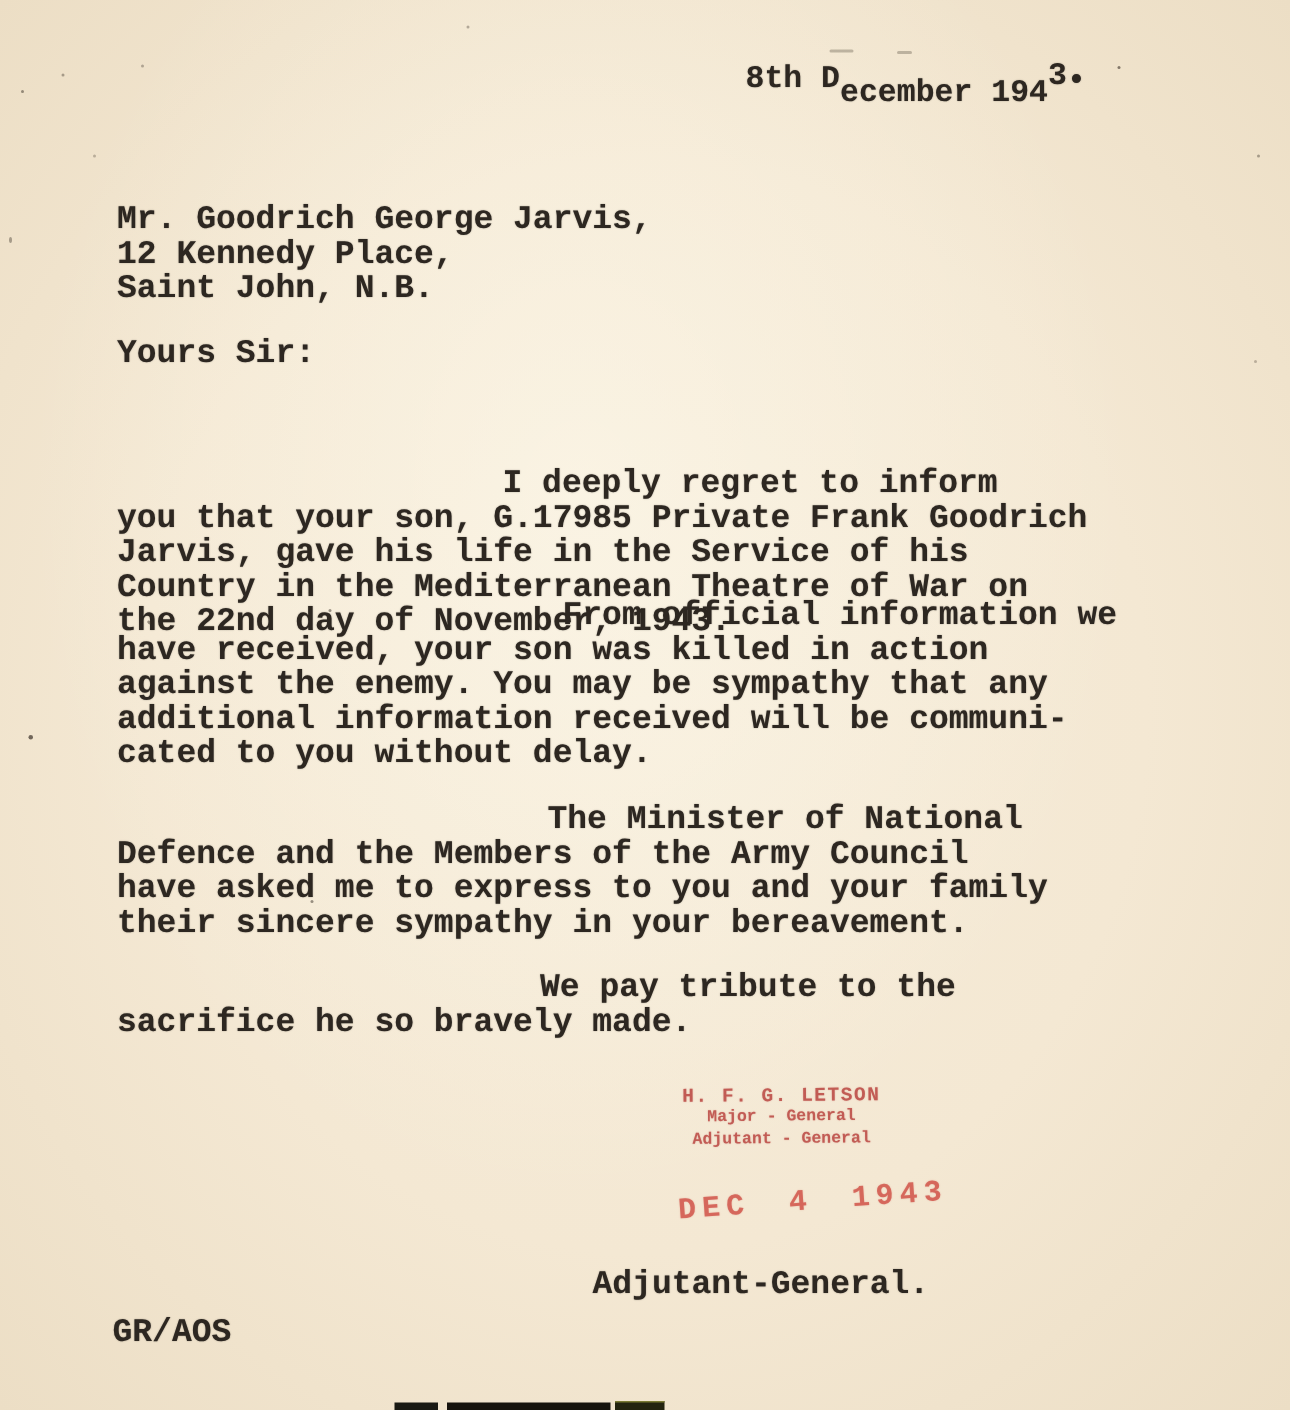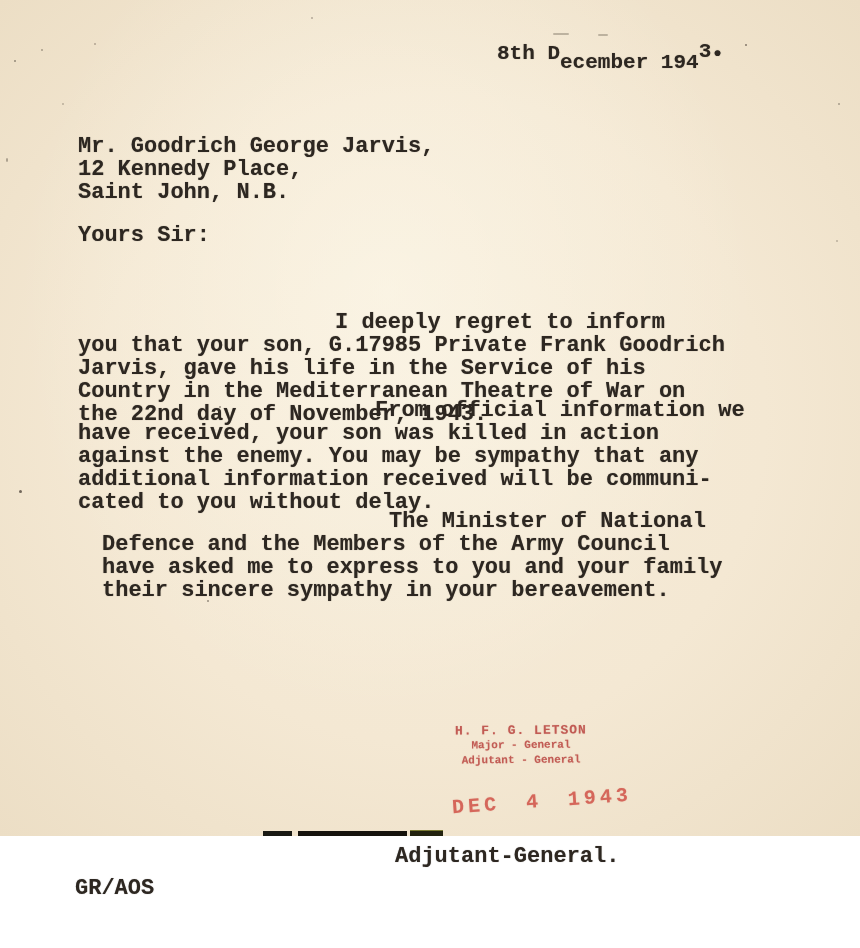--- a/index.html
+++ b/index.html
@@ -1,21 +1,21 @@
 <!DOCTYPE html>
 <html><head>
 <meta charset="utf-8">
 <style>
   html,body{margin:0;padding:0;}
   body{
     width:860px;height:948px;overflow:hidden;
     font-family:"Liberation Mono","DejaVu Sans Mono",monospace;
   }
   .page{
-    position:relative;width:860px;height:836px;
+    position:relative;width:860px;height:940px;
     background:
       radial-gradient(ellipse at 45% 35%, rgba(255,252,240,0.5) 0%, rgba(255,252,240,0) 55%),
       radial-gradient(ellipse at 50% 50%, #f6ecd9 0%, #f4e8d3 55%, #ecdec5 100%);
   }
   .tw{
     position:absolute;
     color:#2d2721;
     font-size:22px;
     line-height:23px;
     font-weight:bold;
@@ -25,21 +25,21 @@
   }
   .date-line{top:42px;left:497px;font-size:21px;white-space:nowrap;}
   .date-line .drop{position:relative;top:9px;}
   .date-line .raise{position:relative;top:-2px;}
   .date-line .dot{position:relative;top:1px;}
   .address{top:135px;left:78px;}
   .salutation{top:224px;left:78px;}
   .para{left:78px;width:690px;}
   .p1{top:266px;text-indent:257px;margin-top:45px;}
   .p2{top:399px;text-indent:297px;}
-  .p3{top:510px;text-indent:287px;margin-left:24px;}
+  .p3{top:535px;text-indent:287px;}
   .p4{top:647px;text-indent:282px;}
   .closing{top:707px;left:405px;}
   .sig1{top:799px;left:405px;}
   .sig2{top:822px;left:433px;}
   .sig3{top:845px;left:395px;}
   .ref{top:877px;left:75px;}
   .stamp-sig{
     position:absolute;top:723px;left:446px;width:150px;
     text-align:center;
     color:rgba(188,76,70,0.85);
@@ -85,20 +85,22 @@
 have received, your son was killed in action
 against the enemy. You may be sympathy that any
 additional information received will be communi-
 cated to you without delay.</div>
 
   <div class="tw para p3">The Minister of National
 Defence and the Members of the Army Council
 have asked me to express to you and your family
 their sincere sympathy in your bereavement.</div>
 
+  <div class="tw para p4">We pay tribute to the
+sacrifice he so bravely made.</div>
 
 
   <div class="stamp-sig">
     <div class="stamp-name">H. F. G. LETSON</div>
     <div class="stamp-rank">Major - General</div>
     <div class="stamp-title">Adjutant - General</div>
   </div>
 
   <div class="date-stamp">DEC 4 1943</div>
 

